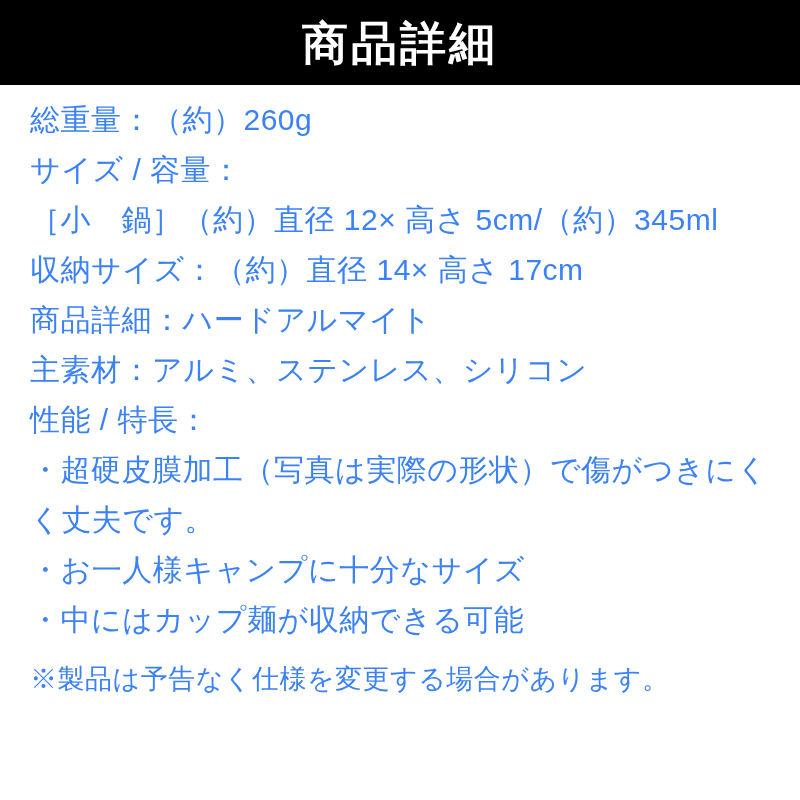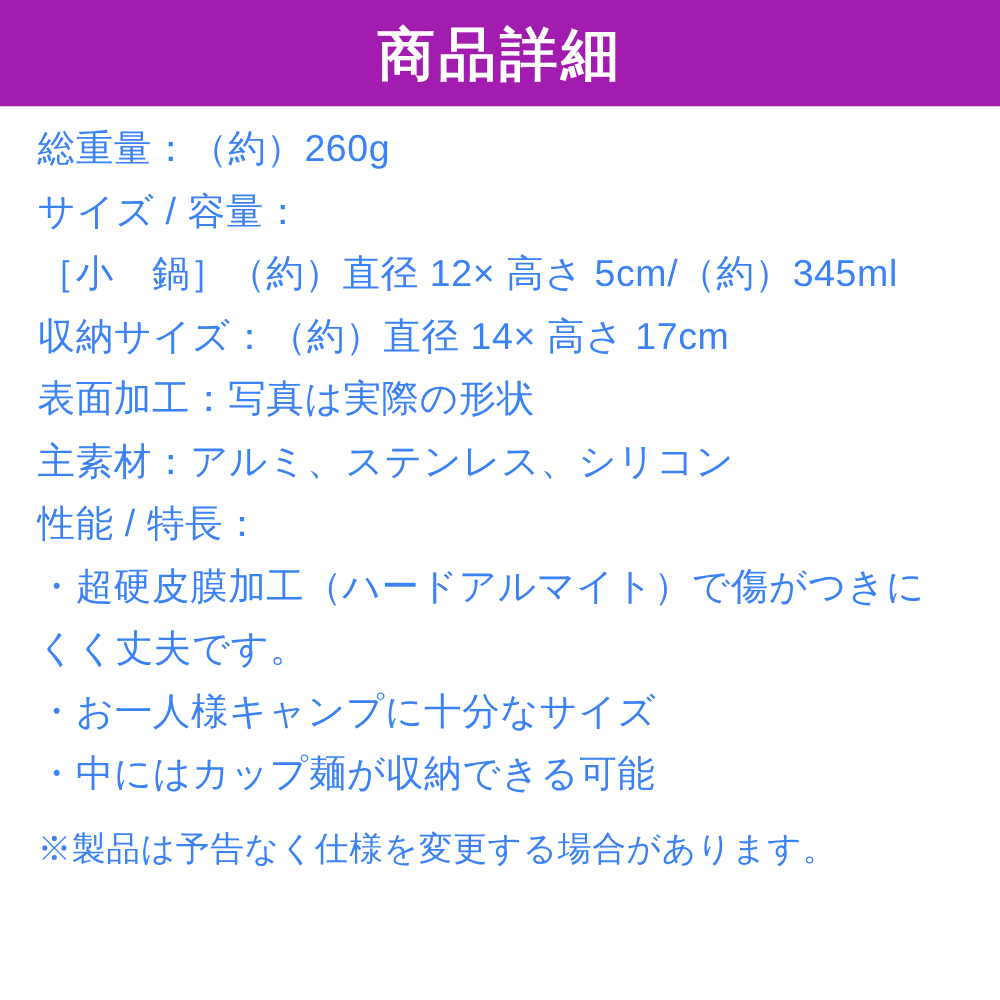--- a/index.html
+++ b/index.html
@@ -13,21 +13,21 @@
   }
   .page {
     width: 800px;
     height: 800px;
     background: #ffffff;
     box-sizing: border-box;
   }
   .header {
     width: 100%;
     height: 85px;
-    background: #a21caf;
+    background: #000000;
     display: flex;
     align-items: center;
     justify-content: center;
   }
   .header h1 {
     margin: 0;
     color: #ffffff;
     font-size: 46px;
     font-weight: 700;
     letter-spacing: 3px;
@@ -71,27 +71,27 @@
     <h1>商品詳細</h1>
   </header>
 
   <main class="content">
 
     <div class="specs">
       <div class="spec-line">総重量：（約）260g</div>
       <div class="spec-line">サイズ / 容量：</div>
       <div class="spec-line">［小　鍋］（約）直径 12× 高さ 5cm/（約）345ml</div>
       <div class="spec-line">収納サイズ：（約）直径 14× 高さ 17cm</div>
-      <div class="spec-line">表面加工：写真は実際の形状</div>
+      <div class="spec-line">商品詳細：ハードアルマイト</div>
       <div class="spec-line">主素材：アルミ、ステンレス、シリコン</div>
       <div class="spec-line">性能 / 特長：</div>
     </div>
 
     <div class="features">
-      <div class="feature-line">・超硬皮膜加工（ハードアルマイト）で傷がつきにくく丈夫です。</div>
+      <div class="feature-line">・超硬皮膜加工（写真は実際の形状）で傷がつきにくく丈夫です。</div>
       <div class="feature-line">・お一人様キャンプに十分なサイズ</div>
       <div class="feature-line">・中にはカップ麺が収納できる可能</div>
     </div>
 
     <div class="notes">
       <div class="note-line">※製品は予告なく仕様を変更する場合があります。</div>
     </div>
 
   </main>
 

